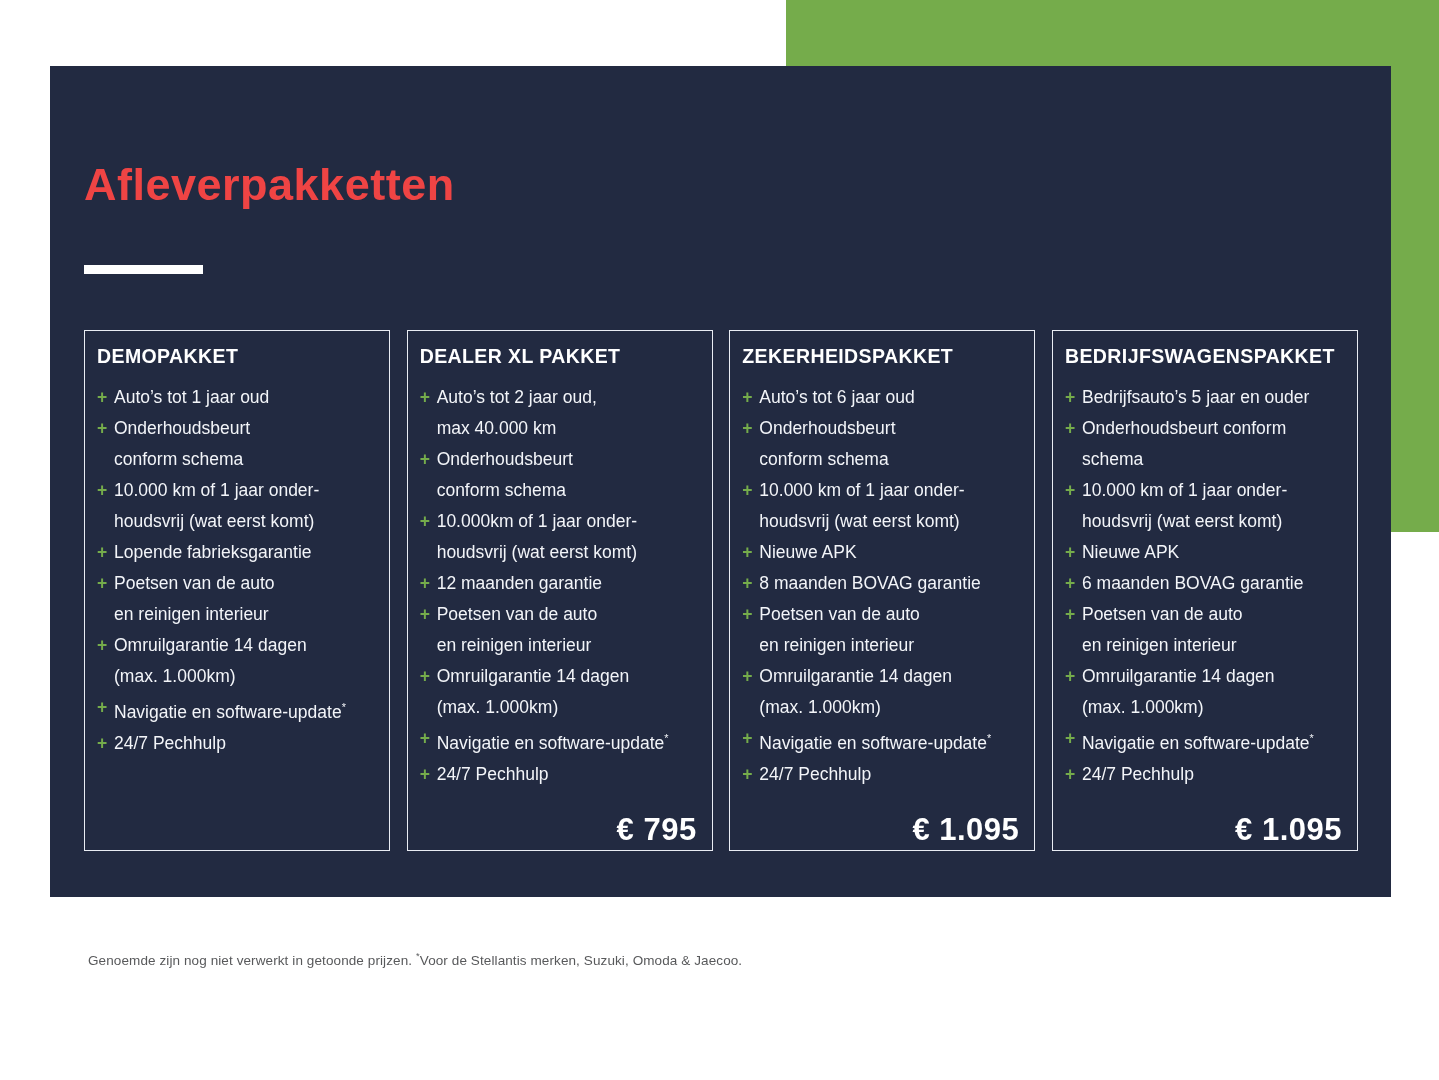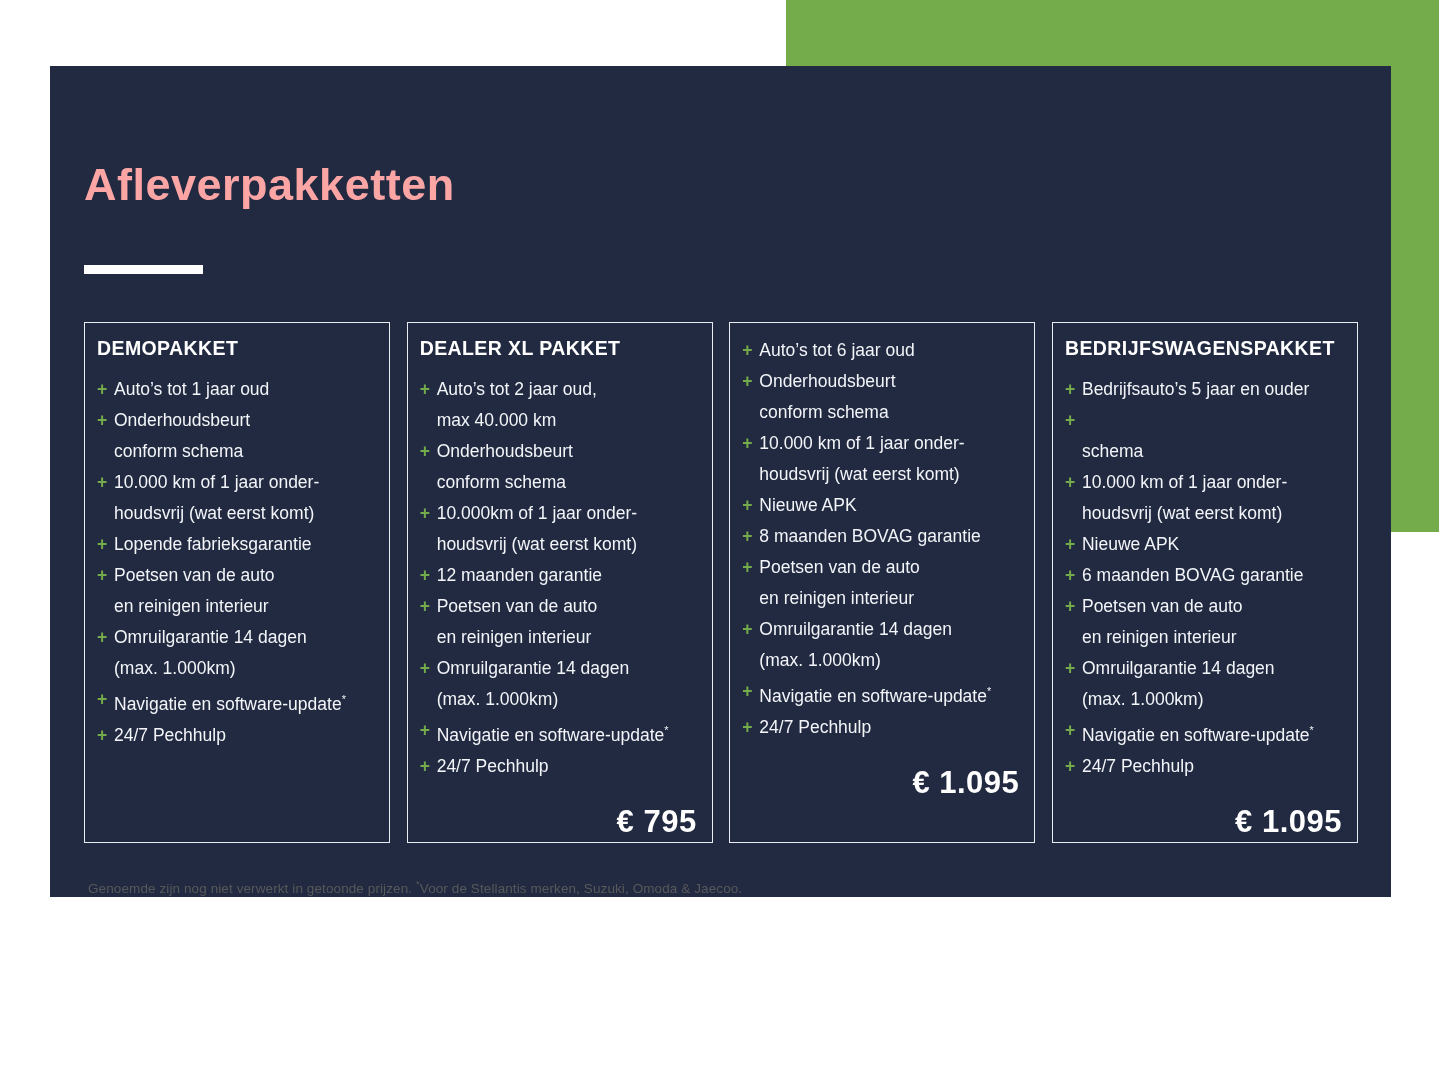--- a/index.html
+++ b/index.html
@@ -20,29 +20,29 @@
   .green-block{
     position:absolute;left:786px;top:0;width:653px;height:532px;
     background:var(--green);
   }
   .panel{
     position:absolute;left:50px;top:66px;width:1341px;height:831px;
     background:var(--navy);
   }
   .title{
     position:absolute;left:34px;top:92px;margin:0;
-    font-size:45px;font-weight:700;color:#fca5a5;
+    font-size:45px;font-weight:700;color:#ef4444;
     letter-spacing:0.5px;line-height:54px;
   }
   .rule{
     position:absolute;left:34px;top:199px;width:119px;height:9px;
     background:#ffffff;
   }
   .cards{
-    position:absolute;left:34px;top:256px;width:1274px;
+    position:absolute;left:34px;top:264px;width:1274px;
     display:flex;justify-content:space-between;
   }
   .card{
     width:306px;height:521px;box-sizing:border-box;
     border:1px solid var(--card-border);
     padding:12px 14px 0 12px;
     color:var(--text);
   }
   .card-title{
     margin:0 0 13px 0;padding:1px 0 0 0;
@@ -60,21 +60,21 @@
     color:var(--green);font-weight:700;
   }
   .line-text sup{font-size:0.62em;}
   .price{
     margin-top:22px;text-align:right;
     font-size:31px;font-weight:700;color:#ffffff;
     letter-spacing:0.5px;line-height:36px;
     padding-right:1px;
   }
   .footnote{
-    position:absolute;left:88px;top:878px;margin:0;
+    position:absolute;left:88px;top:950px;margin:0;
     font-size:13.5px;color:var(--footer);
     letter-spacing:0.1px;
   }
   .footnote sup{font-size:0.7em;}
 </style>
 </head>
 <body>
 
 <div class="canvas">
   <div class="green-block"></div>
@@ -184,20 +184,21 @@
             <span class="plus">+</span>
             <span class="line-text">Navigatie en software-update<sup>*</sup></span>
           </div>
           <div class="line">
             <span class="plus">+</span>
             <span class="line-text">24/7 Pechhulp</span>
           </div>
           <div class="price">€ 795</div>
         </div>
         <div class="card">
+          <h2 class="card-title">ZEKERHEIDSPAKKET</h2>
           <div class="line">
             <span class="plus">+</span>
             <span class="line-text">Auto’s tot 6 jaar oud</span>
           </div>
           <div class="line">
             <span class="plus">+</span>
             <span class="line-text">Onderhoudsbeurt</span>
           </div>
           <div class="line">
             <span class="plus"></span>
@@ -246,20 +247,21 @@
           <div class="price">€ 1.095</div>
         </div>
         <div class="card">
           <h2 class="card-title">BEDRIJFSWAGENSPAKKET</h2>
           <div class="line">
             <span class="plus">+</span>
             <span class="line-text">Bedrijfsauto’s 5 jaar en ouder</span>
           </div>
           <div class="line">
             <span class="plus">+</span>
+            <span class="line-text">Onderhoudsbeurt conform</span>
           </div>
           <div class="line">
             <span class="plus"></span>
             <span class="line-text">schema</span>
           </div>
           <div class="line">
             <span class="plus">+</span>
             <span class="line-text">10.000 km of 1 jaar onder-</span>
           </div>
           <div class="line">

